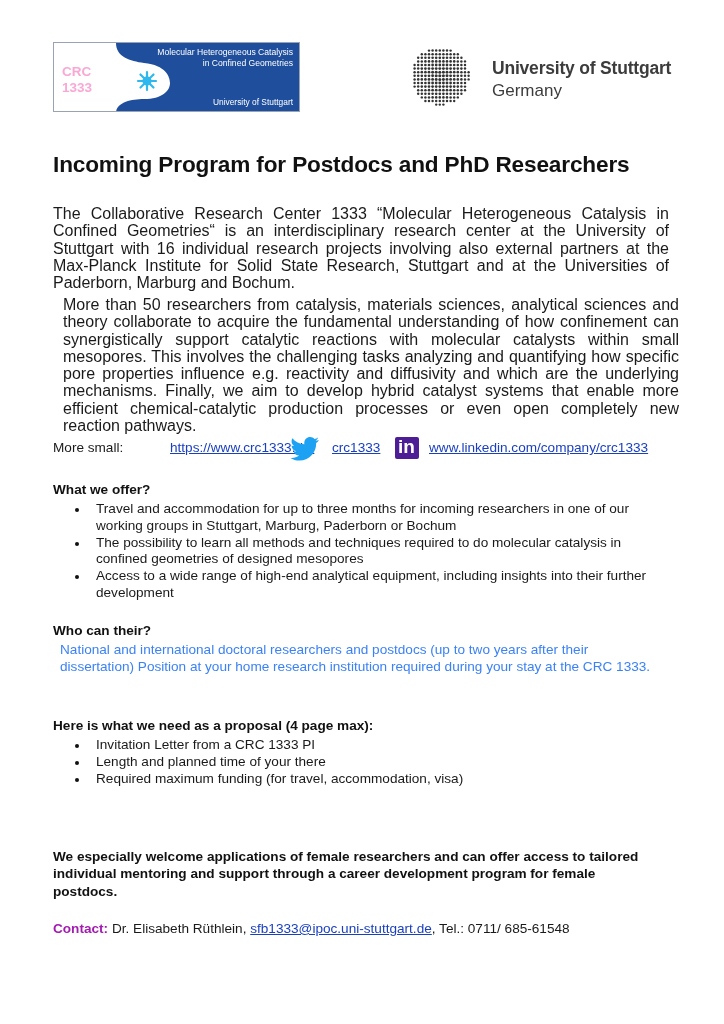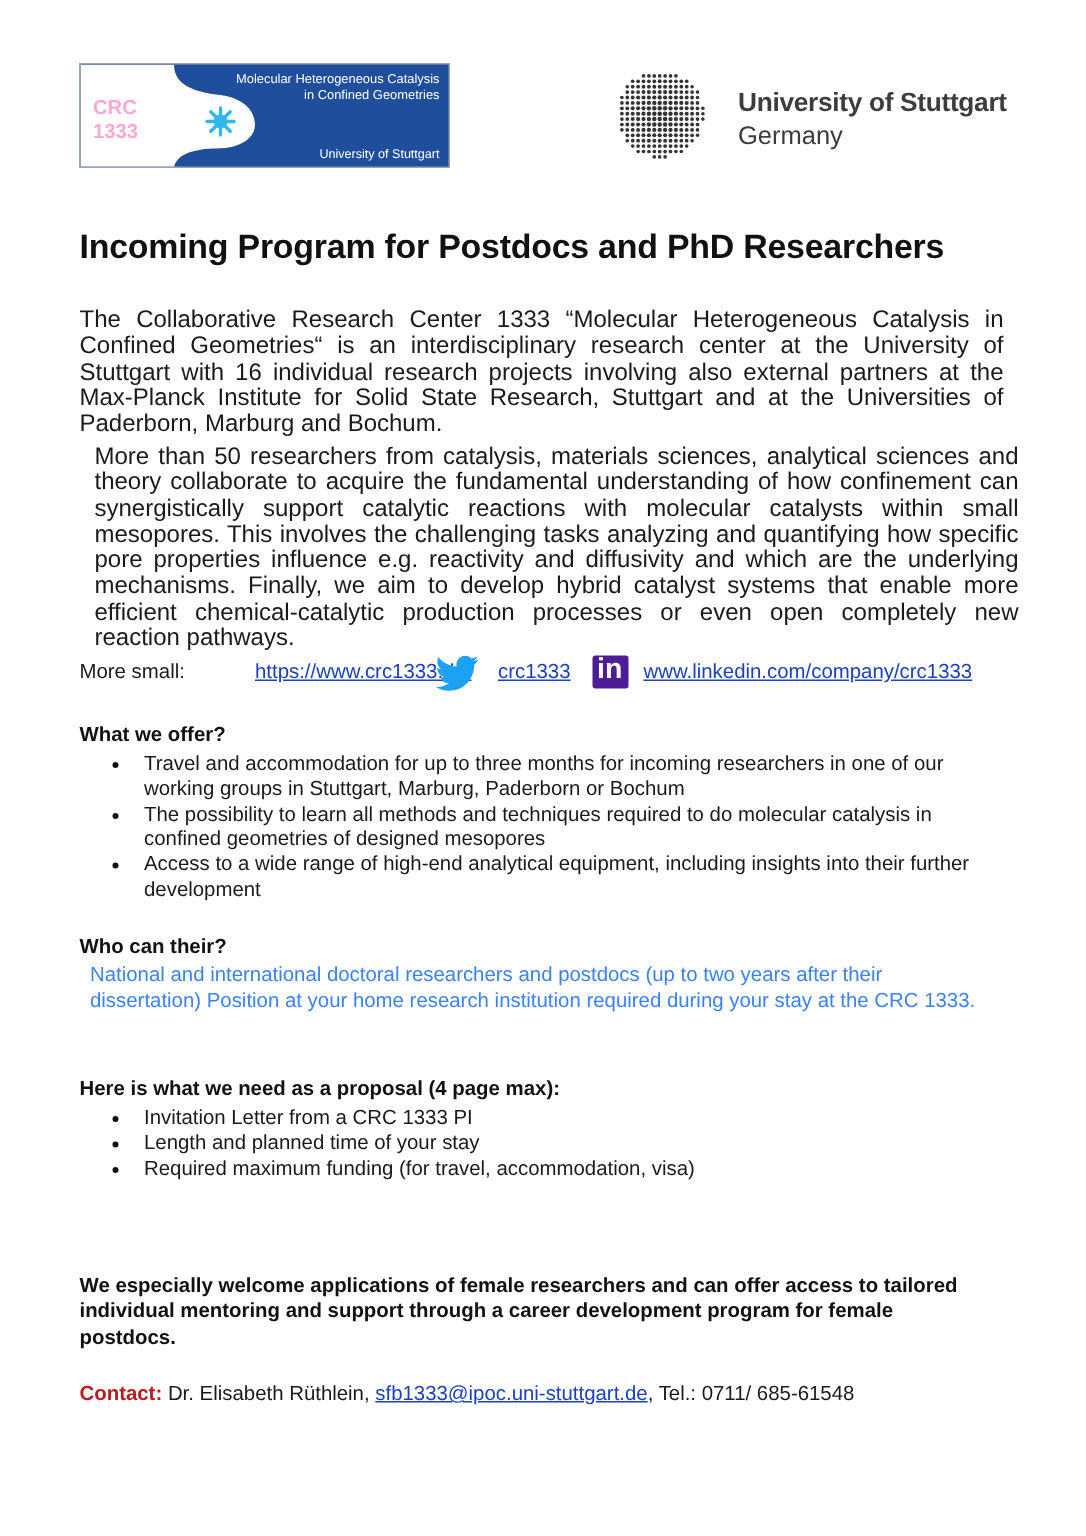--- a/index.html
+++ b/index.html
@@ -61,21 +61,21 @@
   }
   ul.bl li { position: relative; padding-left: 43px; }
   ul.bl li::before {
     content: ""; position: absolute; left: 22px; top: 7px; width: 4px; height: 4px; border-radius: 50%; background: #111;
   }
   .ul1 { top: 501px; }
   .ul2 { top: 737px; }
   .who { position: absolute; left: 41px; top: 641px; width: 600px; font-size: 13.6px; line-height: 17px; color: #3b82f6; margin-left: 19px; }
   .welcome { position: absolute; left: 53px; top: 848px; width: 600px; font-size: 13.6px; line-height: 17.3px; font-weight: bold; color: #111; }
   .contact { position: absolute; left: 53px; top: 921px; font-size: 13.6px; color: #1a1a1a; white-space: nowrap; }
-  .contact b { color: #b91c1c; }
+  .contact b { color: #a21caf; }
 </style>
 </head>
 <body>
 
 <div class="header">
   <div class="crc-logo">
     <svg width="205" height="70" viewBox="0 0 205 70">
       <path d="M0 0 H62 C62 14 76 18 90 20 C112 22 116 34 116 40 C116 48 108 56 90 56 C76 56 62 60 62 70 H0 Z" fill="#ffffff"></path>
       <g transform="translate(93,38)" stroke="#2fb8ee" stroke-width="2.2" stroke-linecap="round">
         <line x1="-9" y1="0" x2="9" y2="0"></line>
@@ -331,21 +331,21 @@
   <li>The possibility to learn all methods and techniques required to do molecular catalysis in confined geometries of designed mesopores</li>
   <li>Access to a wide range of high-end analytical equipment, including insights into their further development</li>
 </ul>
 
 <div class="h h2">Who can their?</div>
 <div class="who">National and international doctoral researchers and postdocs (up to two years after their dissertation) Position at your home research institution required during your stay at the CRC 1333.</div>
 
 <div class="h h3">Here is what we need as a proposal (4 page max):</div>
 <ul class="bl ul2">
   <li>Invitation Letter from a CRC 1333 PI</li>
-  <li>Length and planned time of your stay</li>
+  <li>Length and planned time of your there</li>
   <li>Required maximum funding (for travel, accommodation, visa)</li>
 </ul>
 
 <div class="welcome">We especially welcome applications of female researchers and can offer access to tailored individual mentoring and support through a career development program for female postdocs.</div>
 
 <div class="contact">
   <b>Contact:</b>
   <span>Dr. Elisabeth Rüthlein,</span>
   <a class="link">sfb1333@ipoc.uni-stuttgart.de</a><span>, Tel.: 0711/ 685-61548</span>
 </div>

